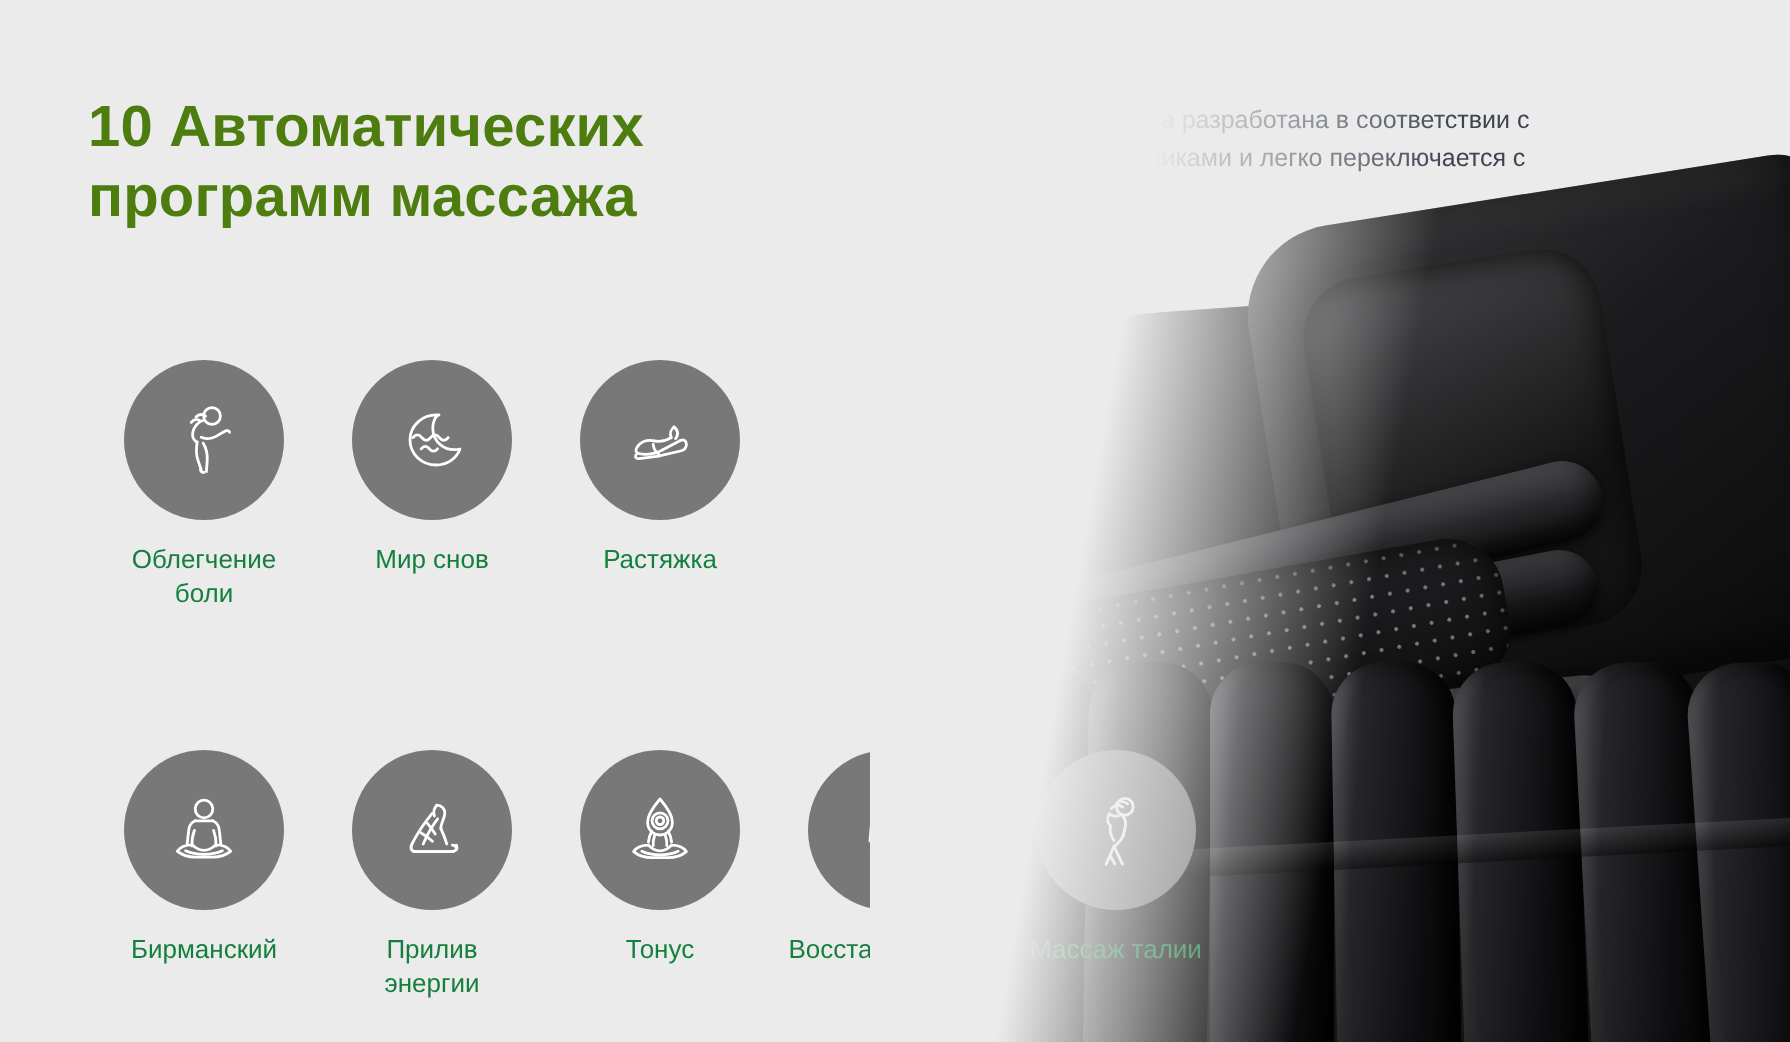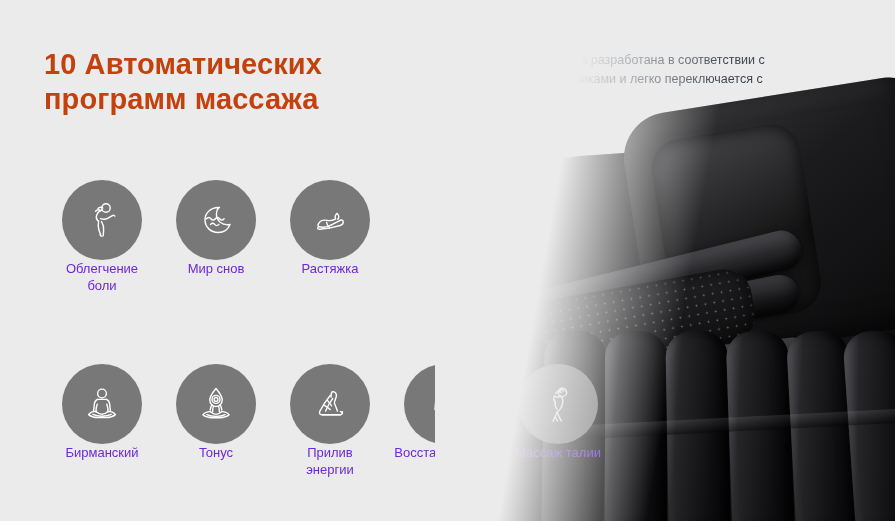--- a/index.html
+++ b/index.html
@@ -81,43 +81,43 @@
   .pleat.p8{left:424px;transform:rotate(-4deg);}
   .seam{
     position:absolute;left:-10px;bottom:86px;width:500px;height:14px;
     background:linear-gradient(180deg,rgba(255,255,255,.18),rgba(0,0,0,.7));
     transform:rotate(-3deg);border-radius:8px;opacity:.55;
   }
 
   
   .title{
     position:absolute;left:44px;top:28px;width:400px;
-    color:#c2410c;font-size:29px;line-height:35px;font-weight:700;
+    color:#4d7c0f;font-size:29px;line-height:35px;font-weight:700;
     letter-spacing:.1px;
   }
   .subtitle{
     position:absolute;left:477px;top:38px;width:330px;
     color:#3d4450;font-size:12.5px;line-height:19px;font-weight:400;
   }
 
   
   .grid{position:absolute;left:0;top:180px;width:620px;}
   .row{display:flex;}
   .row.row2{margin-top:70px;}
   .cell{width:114px;display:flex;flex-direction:column;align-items:center;}
   .cell.c1{margin-left:45px;}
   .circle{
     width:80px;height:80px;border-radius:50%;
     background:#787878;
     display:flex;align-items:center;justify-content:center;
   }
   .circle svg{display:block;}
   .cap{
-    text-align:center;
-    color:#6d28d9;font-size:13px;line-height:17px;font-weight:400;
+    margin-top:11px;text-align:center;
+    color:#15803d;font-size:13px;line-height:17px;font-weight:400;
     white-space:pre-line;
   }
 </style>
 </head>
 <body>
 
 <div class="stage">
 
   <div class="photo">
     <div class="chair-body"></div>
@@ -211,52 +211,52 @@
             <path d="M18 31.4c2 1.8 4 2.8 6 2.8s4-1 6-2.8"></path>
             <path d="M14.8 34.4c2.6 1.2 5.6 1.8 9.2 1.8s6.6-.6 9.2-1.8"></path>
           </svg>
         </div>
         <div class="cap">Бирманский</div>
       </div>
 
       <div class="cell">
         <div class="circle">
           <svg width="48" height="48" viewBox="0 0 48 48" fill="none" stroke="#fff" stroke-width="1.4" stroke-linecap="round" stroke-linejoin="round">
+            <path d="M26.4 11.6c2.4 0 4 1.8 4 4 0 2.6-2 4.8-2 7.6"></path>
+            <path d="M26.4 11.6c-1.4 1.6-1.8 3.6-1.2 5.4"></path>
+            <path d="M24 15.8c-3.8 4.6-7 9.4-9.6 14.4"></path>
+            <path d="M26.8 18.4c-3 4-5.4 8.2-7.2 12.6"></path>
+            <path d="M28.4 23.2c1.2 2.6 2.2 5.2 3 7.8"></path>
+            <path d="M21.6 20.6c1.4 1.6 2.8 3.4 4 5.4"></path>
+            <path d="M18.4 25.4c2 1.2 4 2.6 5.8 4.2"></path>
+            <path d="M14.4 30.2c-1.6 2.6-1 4.6 1.6 4.6h17.4c2.6 0 3.6-1.4 2.8-3.2"></path>
+            <path d="M16 34.8h18.6"></path>
+            <path d="M34.2 31.6c1.2 0 2 .8 2 2"></path>
+          </svg>
+        </div>
+        <div class="cap">Прилив
+энергии</div>
+      </div>
+
+      <div class="cell">
+        <div class="circle">
+          <svg width="48" height="48" viewBox="0 0 48 48" fill="none" stroke="#fff" stroke-width="1.4" stroke-linecap="round" stroke-linejoin="round">
             <path d="M24 8.5c-3.4 4-6.2 7.8-6.2 11.6 0 3.6 2.8 6.4 6.2 6.4s6.2-2.8 6.2-6.4c0-3.8-2.8-7.6-6.2-11.6z"></path>
             <circle cx="24" cy="19.4" r="4"></circle>
             <circle cx="24" cy="19.4" r="1.9"></circle>
             <path d="M19.9 24.6c-.9 1.6-1.5 3.4-1.7 5.4"></path>
             <path d="M28.1 24.6c.9 1.6 1.5 3.4 1.7 5.4"></path>
             <path d="M21.4 26.4c-.6 1.8-.9 3.6-.8 5.4"></path>
             <path d="M26.6 26.4c.6 1.8.9 3.6.8 5.4"></path>
             <path d="M18.2 31.6c-3.4 0-6 1.2-7.4 3.2 2.4 2 5.6 3 9 3h8.4c3.4 0 6.6-1 9-3-1.4-2-4-3.2-7.4-3.2"></path>
             <path d="M18.2 31.6c1.9 1.8 3.8 2.8 5.8 2.8s3.9-1 5.8-2.8"></path>
             <path d="M14.9 34.6c2.6 1.2 5.6 1.8 9.1 1.8s6.5-.6 9.1-1.8"></path>
           </svg>
         </div>
         <div class="cap">Тонус</div>
-      </div>
-
-      <div class="cell">
-        <div class="circle">
-          <svg width="48" height="48" viewBox="0 0 48 48" fill="none" stroke="#fff" stroke-width="1.4" stroke-linecap="round" stroke-linejoin="round">
-            <path d="M26.4 11.6c2.4 0 4 1.8 4 4 0 2.6-2 4.8-2 7.6"></path>
-            <path d="M26.4 11.6c-1.4 1.6-1.8 3.6-1.2 5.4"></path>
-            <path d="M24 15.8c-3.8 4.6-7 9.4-9.6 14.4"></path>
-            <path d="M26.8 18.4c-3 4-5.4 8.2-7.2 12.6"></path>
-            <path d="M28.4 23.2c1.2 2.6 2.2 5.2 3 7.8"></path>
-            <path d="M21.6 20.6c1.4 1.6 2.8 3.4 4 5.4"></path>
-            <path d="M18.4 25.4c2 1.2 4 2.6 5.8 4.2"></path>
-            <path d="M14.4 30.2c-1.6 2.6-1 4.6 1.6 4.6h17.4c2.6 0 3.6-1.4 2.8-3.2"></path>
-            <path d="M16 34.8h18.6"></path>
-            <path d="M34.2 31.6c1.2 0 2 .8 2 2"></path>
-          </svg>
-        </div>
-        <div class="cap">Прилив
-энергии</div>
       </div>
 
       <div class="cell">
         <div class="circle">
           <svg width="46" height="46" viewBox="0 0 46 46" fill="none" stroke="#fff" stroke-width="1.4" stroke-linecap="round" stroke-linejoin="round">
             <circle cx="23" cy="10.6" r="4.3"></circle>
             <path d="M18.8 16c-2.4.8-4 2.6-4.2 5l-.6 7.6"></path>
             <path d="M27.2 16c2.4.8 4 2.6 4.2 5l.6 7.6"></path>
             <path d="M18.8 16h8.4"></path>
             <path d="M16.4 21.6c-.8 2.6-1.2 5.2-1.2 7.8l-.6 5.4"></path>

